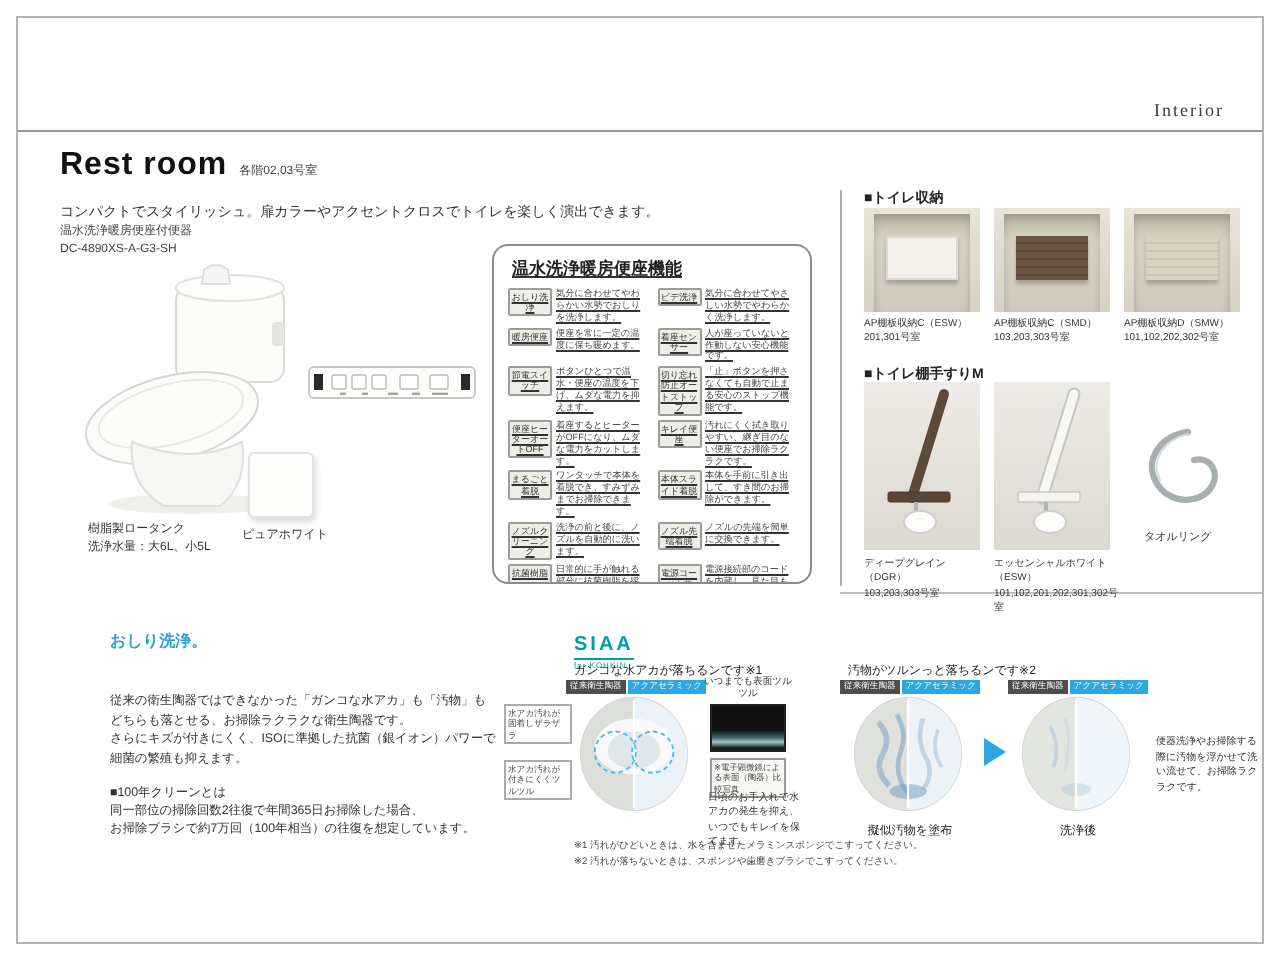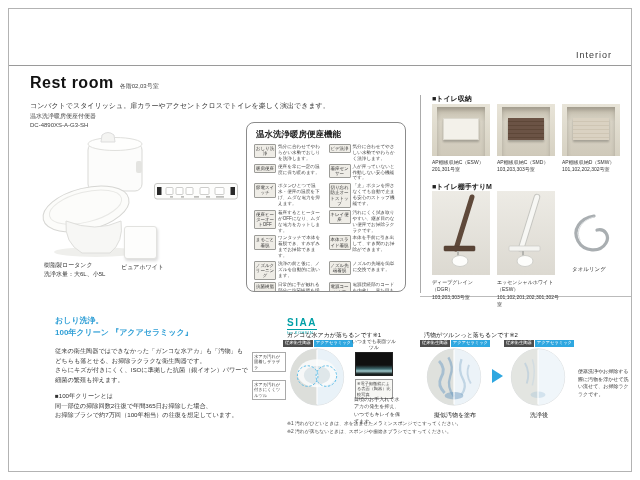--- a/index.html
+++ b/index.html
@@ -5,35 +5,35 @@
   :root{
     --accent-blue:#2f9fd6; --siaa-teal:#009fa6; --tab-dark:#4d4d4d; --tab-blue:#2ea7e0;
   }
   *{margin:0;padding:0;box-sizing:border-box;}
   html,body{background:#fff;}
   body{font-family:"Liberation Sans","DejaVu Sans",sans-serif;color:#333;}
   #page{position:relative;width:640px;height:480px;background:#fff;overflow:hidden;}
   .pre{white-space:pre-line;}
 
   .page-border{position:absolute;left:8px;top:8px;right:8px;bottom:8px;border:1px solid #b3b3b3;}
-  .interior-label{position:absolute;right:28px;top:50px;font-size:9px;letter-spacing:1px;color:#3a3a3a;}
+  .interior-label{position:absolute;right:28px;top:50px;font-size:9px;letter-spacing:1px;color:#3a3a3a;font-family:Liberation Serif, serif;}
   .header-rule{position:absolute;left:9px;right:9px;top:65px;border-top:1px solid #9a9a9a;}
 
   .page-title{position:absolute;left:30px;top:74px;font-size:16px;font-weight:bold;color:#111;letter-spacing:.5px;}
   .page-title .suffix{font-size:6px;font-weight:normal;color:#444;margin-left:6px;letter-spacing:0;}
   .lead-text{position:absolute;left:30px;top:101px;font-size:7px;color:#333;}
   .prod-name{position:absolute;left:30px;top:112px;font-size:6px;color:#444;line-height:1.5;}
 
   .toilet-photo{position:absolute;left:36px;top:131px;width:118px;height:128px;}
   .remote-control{position:absolute;left:154px;top:183px;width:84px;height:18px;}
   .color-swatch{position:absolute;left:124px;top:226px;width:33px;height:33px;background:#fdfdfc;border:1px solid #e2e2df;border-radius:3px;box-shadow:1px 2px 3px rgba(0,0,0,.15);}
   .tank-caption{position:absolute;left:44px;top:261px;font-size:6px;line-height:1.55;color:#333;}
   .swatch-caption{position:absolute;left:121px;top:263px;font-size:6px;color:#333;}
 
-  .features-panel{position:absolute;left:246px;top:122px;width:160px;height:170px;border:1px solid #8b8b8b;border-radius:8px;padding:6px 7px;background:#fff;overflow:hidden;}
+  .features-panel{position:absolute;left:246px;top:122px;width:160px;height:170px;border:1px solid #8b8b8b;border-radius:8px;padding:6px 7px;background:#fff;overflow:hidden;text-decoration:underline;}
   .features-title{font-size:8.5px;font-weight:bold;color:#222;margin:0 0 3px 2px;}
   .features-grid{display:grid;grid-template-columns:1fr 1fr;column-gap:5px;row-gap:2px;}
   .feat{display:flex;gap:2px;align-items:flex-start;}
   .feat-label{flex:0 0 22px;border:1px solid #9c9c98;background:#efede7;font-size:4.5px;line-height:1.15;text-align:center;padding:1px .5px;color:#333;border-radius:1px;}
   .feat-text{font-size:4.6px;line-height:1.28;color:#444;}
 
   .divider-v{position:absolute;left:420px;top:95px;width:1px;height:198px;background:#ababab;}
   .divider-h-right{position:absolute;left:420px;top:296px;width:211px;height:1px;background:#bbb;}
 
   .side-heading{position:absolute;font-size:7px;font-weight:bold;color:#222;}
@@ -236,21 +236,20 @@
   <div class="photo-caption" style="left:572px;top:266px;font-size:5.5px;">タオルリング</div>
   <div class="photo-caption pre" style="left:432px;top:279px;width:60px;">ディープグレイン
 （DGR）
 103,203,303号室</div>
   <div class="photo-caption pre" style="left:497px;top:279px;width:62px;">エッセンシャルホワイト
 （ESW）
 101,102,201,202,301,302号室</div>
 
   <div class="aqua-head">
     <span class="pre">おしり洗浄。</span><br>
-    <span class="pre">100年クリーン 『アクアセラミック』</span>
   </div>
   <div class="aqua-body pre">従来の衛生陶器ではできなかった「ガンコな水アカ」も「汚物」も
 どちらも落とせる、お掃除ラクラクな衛生陶器です。
 さらにキズが付きにくく、ISOに準拠した抗菌（銀イオン）パワーで
 細菌の繁殖も抑えます。</div>
   <div class="aqua-note-head">■100年クリーンとは</div>
   <div class="aqua-note-body pre">同一部位の掃除回数2往復で年間365日お掃除した場合、
 お掃除ブラシで約7万回（100年相当）の往復を想定しています。</div>
 
   <div class="siaa">

